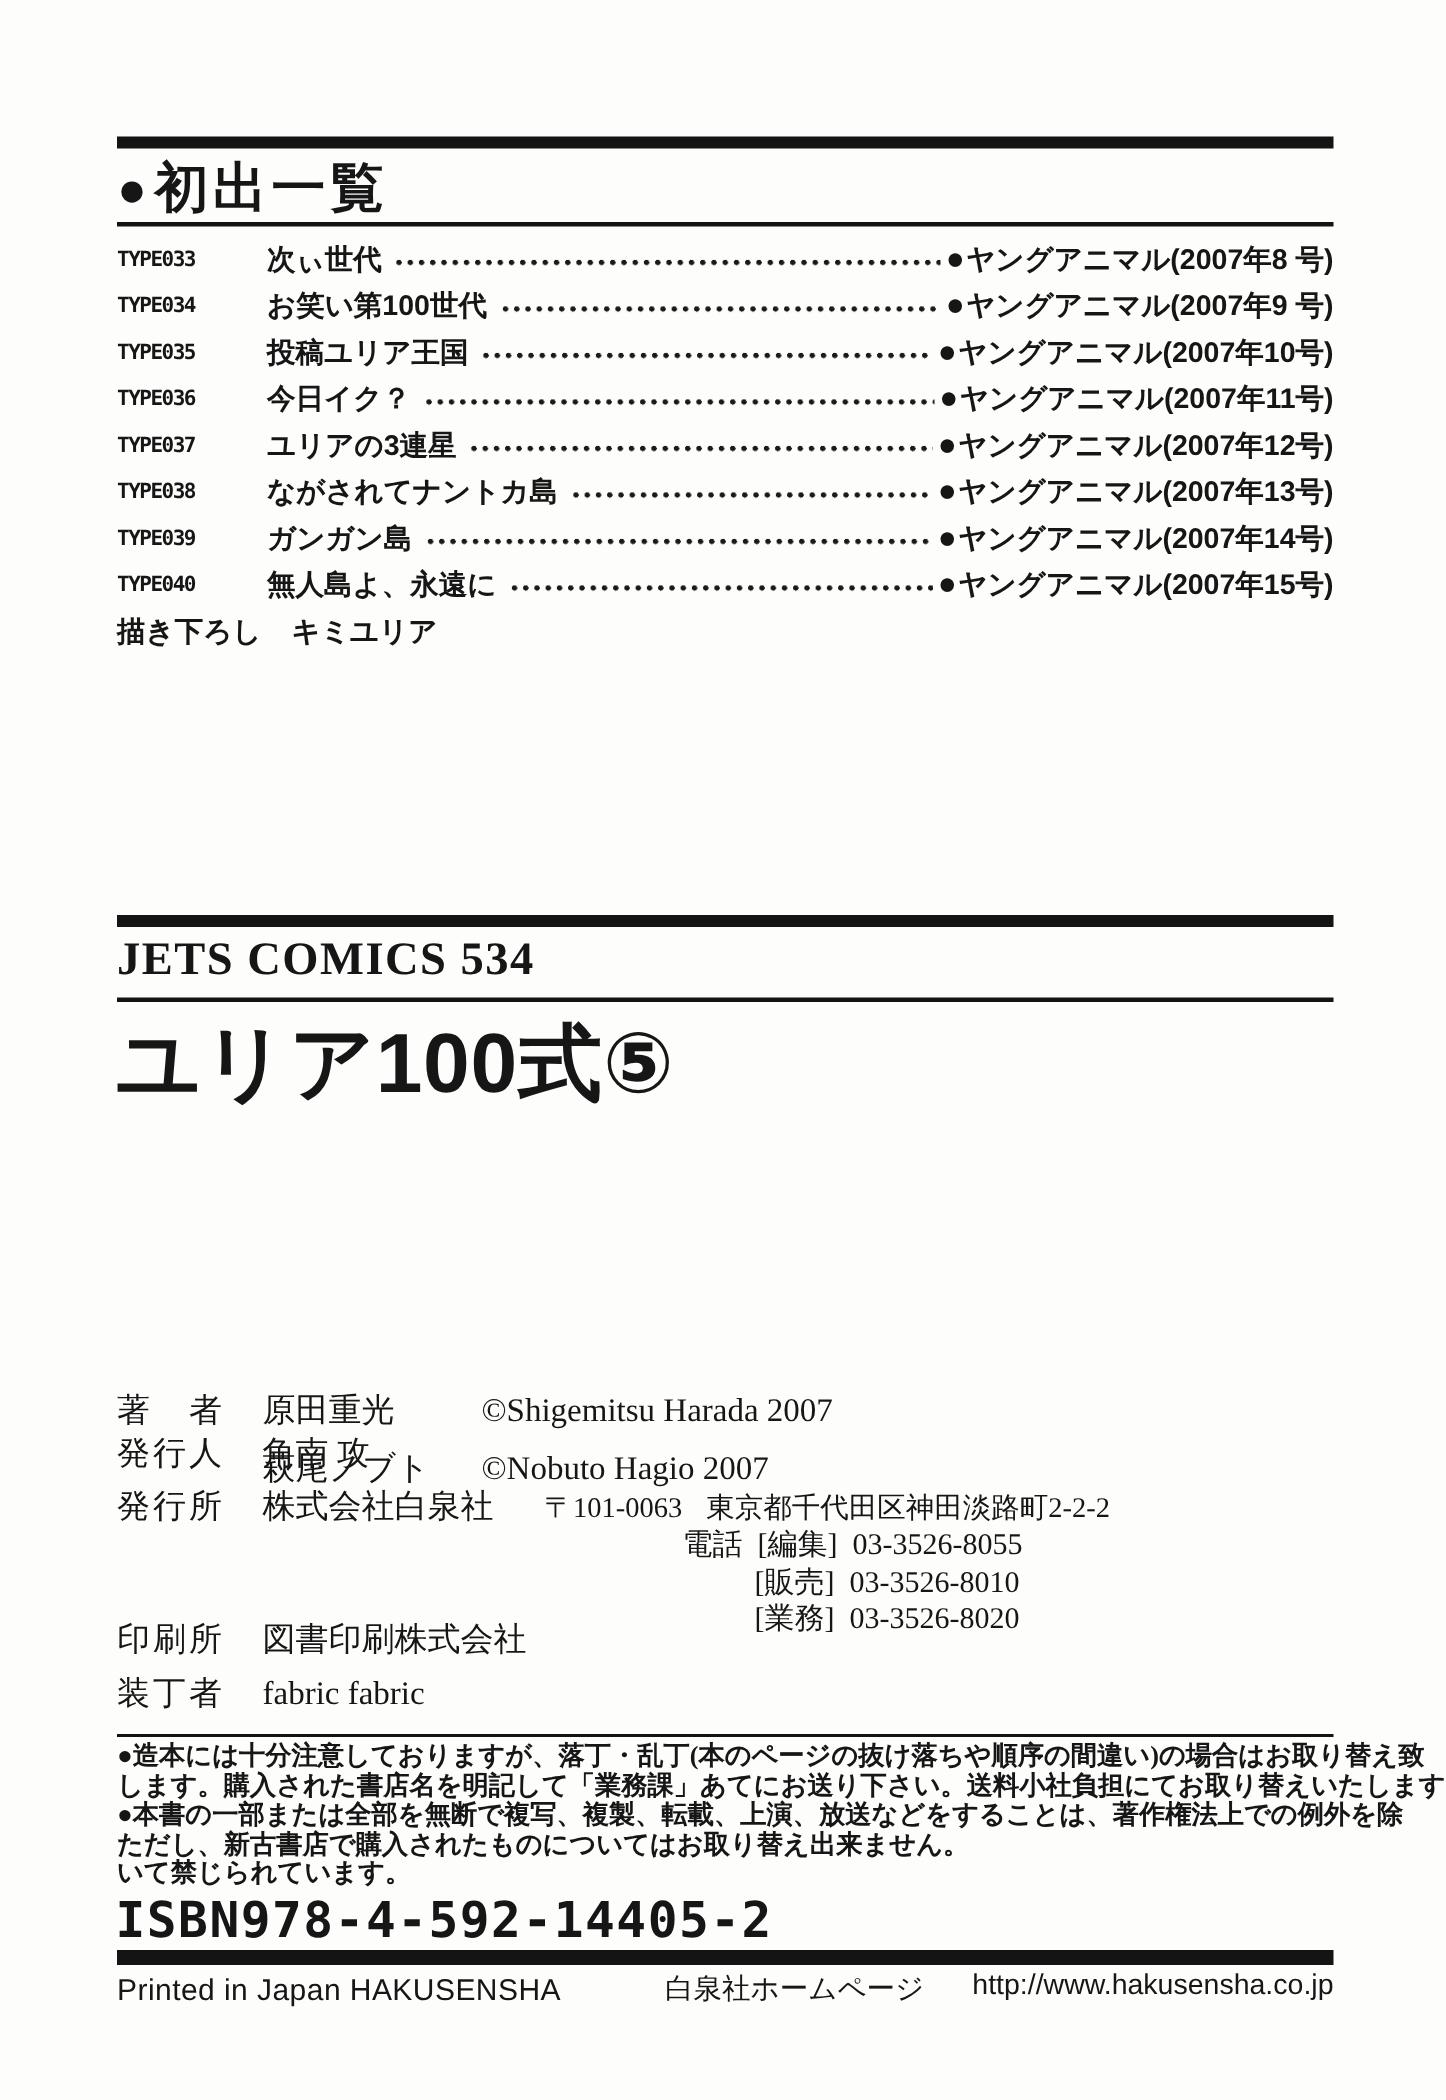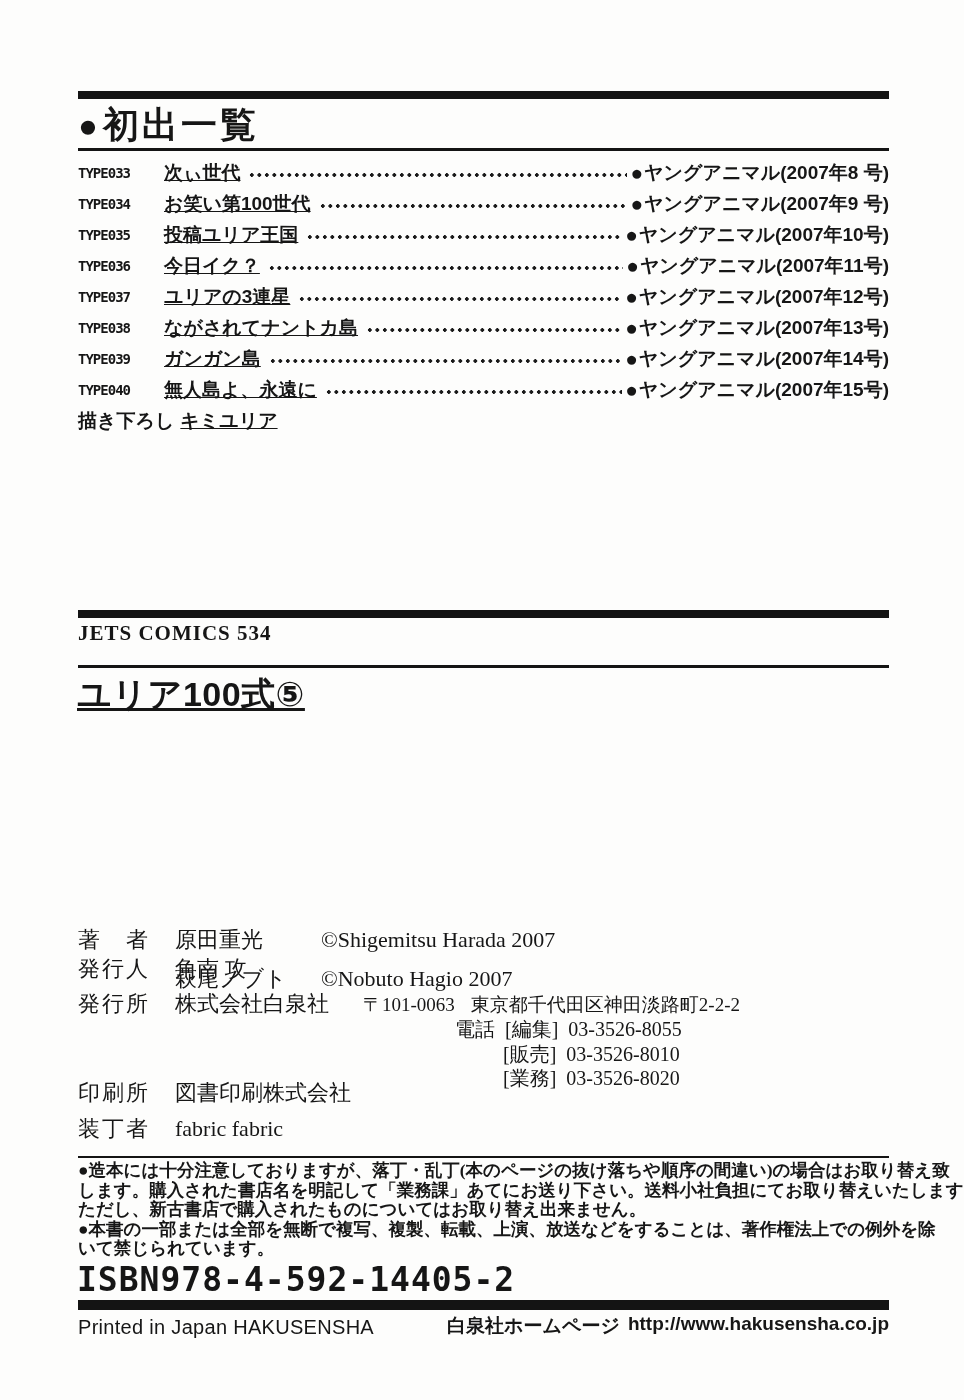--- a/index.html
+++ b/index.html
@@ -28,35 +28,35 @@
   .pub-list { left:78px; top:157px; width:811px; }
   .pub-row {
     display:flex; align-items:center; height:31px;
     font-size:19px; font-weight:600; white-space:nowrap;
   }
   .pub-type {
     width:80px; flex:0 0 80px;
     font-family:"DejaVu Sans Mono","Liberation Mono",monospace;
     font-size:14px; font-weight:600; letter-spacing:-1px;
   }
-  .pub-title { margin-left:6px;text-decoration:underline; }
+  .pub-title { margin-left:20px; }
   .pub-leader {
     flex:1; height:8px; margin:6px 3px 0 9px;
     background-image:radial-gradient(circle at 3px 3px,#1a1a1a 1.7px,rgba(0,0,0,0) 1.9px);
     background-size:7.5px 7px; background-repeat:repeat-x; background-position:left center;
   }
   .pub-source { display:flex; align-items:center; }
   .src-bullet { font-size:21px; line-height:1; margin-right:1px; }
 
   .series-label {
     left:78px; top:621px;
     font-family:"Liberation Serif","DejaVu Serif",serif;
-    font-size:21px; font-weight:bold; letter-spacing:1px;
-  }
-  .book-title { left:77px; top:672px; font-size:34px; font-weight:bold; letter-spacing:0.5px;text-decoration:underline; }
+    font-size:31px; font-weight:bold; letter-spacing:1px;
+  }
+  .book-title { left:77px; top:672px; font-size:56px; font-weight:bold; letter-spacing:0.5px; }
   .print-date {
     left:78px; top:777px;
     font-family:"Liberation Serif","DejaVu Serif",serif;
     font-size:23px; letter-spacing:0.5px;
   }
 
   .co-row {
     position:absolute; left:78px; white-space:nowrap;
     font-family:"Liberation Serif","DejaVu Serif",serif;
     font-size:22px;
@@ -91,21 +91,21 @@
     left:77px; top:1260px;
     font-family:"DejaVu Sans Mono","Liberation Mono",monospace;
     font-size:33px; font-weight:bold; letter-spacing:1px;
   }
   .footer {
     left:78px; top:1313px; width:811px;
     display:flex; justify-content:space-between; align-items:flex-end;
     white-space:nowrap;
   }
   .footer-left { font-size:20px; letter-spacing:0.3px; }
-  .footer-right { font-size:19px; font-weight:bold; display:flex; gap:8px; }
+  .footer-right { font-size:19px; font-weight:normal; display:flex; gap:32px; }
 </style>
 </head>
 <body>
 
 <div class="page">
 
   <div class="bar" id="bar-top"></div>
 
   <div class="abs section-header">
     <span class="header-bullet">●</span>
@@ -230,22 +230,22 @@
   </div>
   <div class="co-row" id="row-designer">
     <span class="c-label">装丁者</span><span>fabric fabric</span>
   </div>
 
   <div class="bar" id="rule-note"></div>
 
   <div class="abs notices">
     <div class="notice-line">●造本には十分注意しておりますが、落丁・乱丁(本のページの抜け落ちや順序の間違い)の場合はお取り替え致</div>
     <div class="notice-line">します。購入された書店名を明記して「業務課」あてにお送り下さい。送料小社負担にてお取り替えいたします。</div>
+    <div class="notice-line">●本書の一部または全部を無断で複写、複製、転載、上演、放送などをすることは、著作権法上での例外を除</div>
     <div class="notice-line">ただし、新古書店で購入されたものについてはお取り替え出来ません。</div>
-    <div class="notice-line">●本書の一部または全部を無断で複写、複製、転載、上演、放送などをすることは、著作権法上での例外を除</div>
     <div class="notice-line">いて禁じられています。</div>
   </div>
 
   <div class="abs isbn">ISBN978-4-592-14405-2</div>
 
   <div class="bar" id="bar-isbn"></div>
 
   <div class="abs footer">
     <span class="footer-left">Printed in Japan HAKUSENSHA</span>
     <span class="footer-right">

